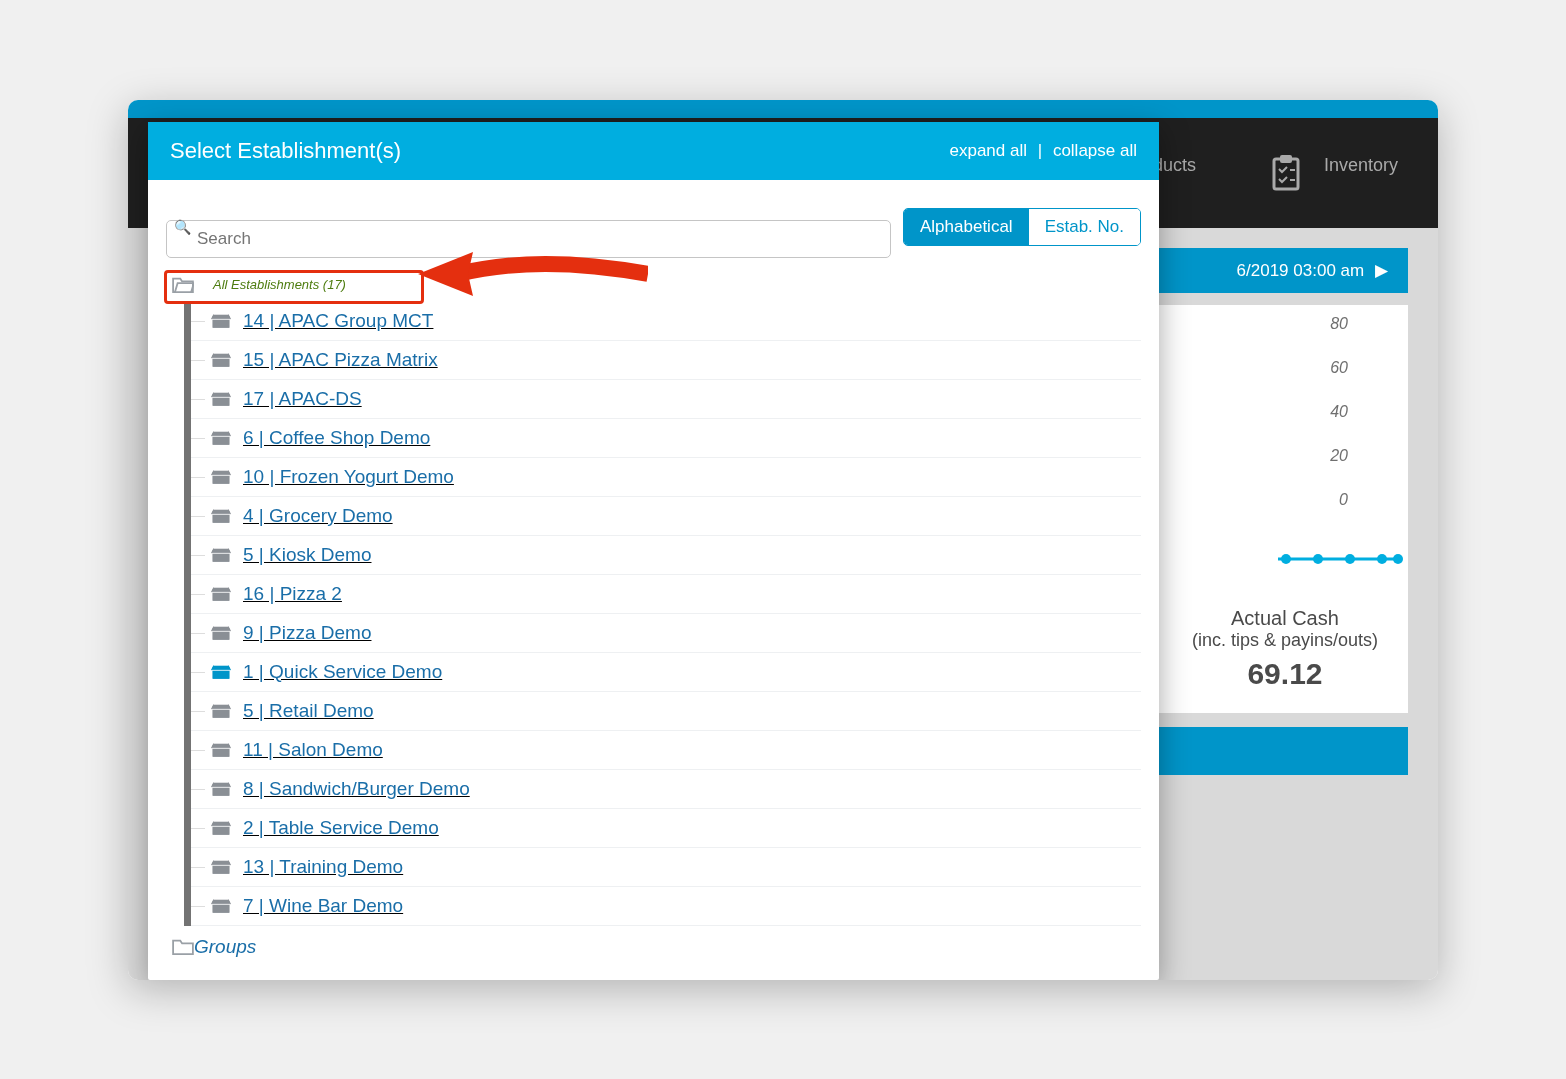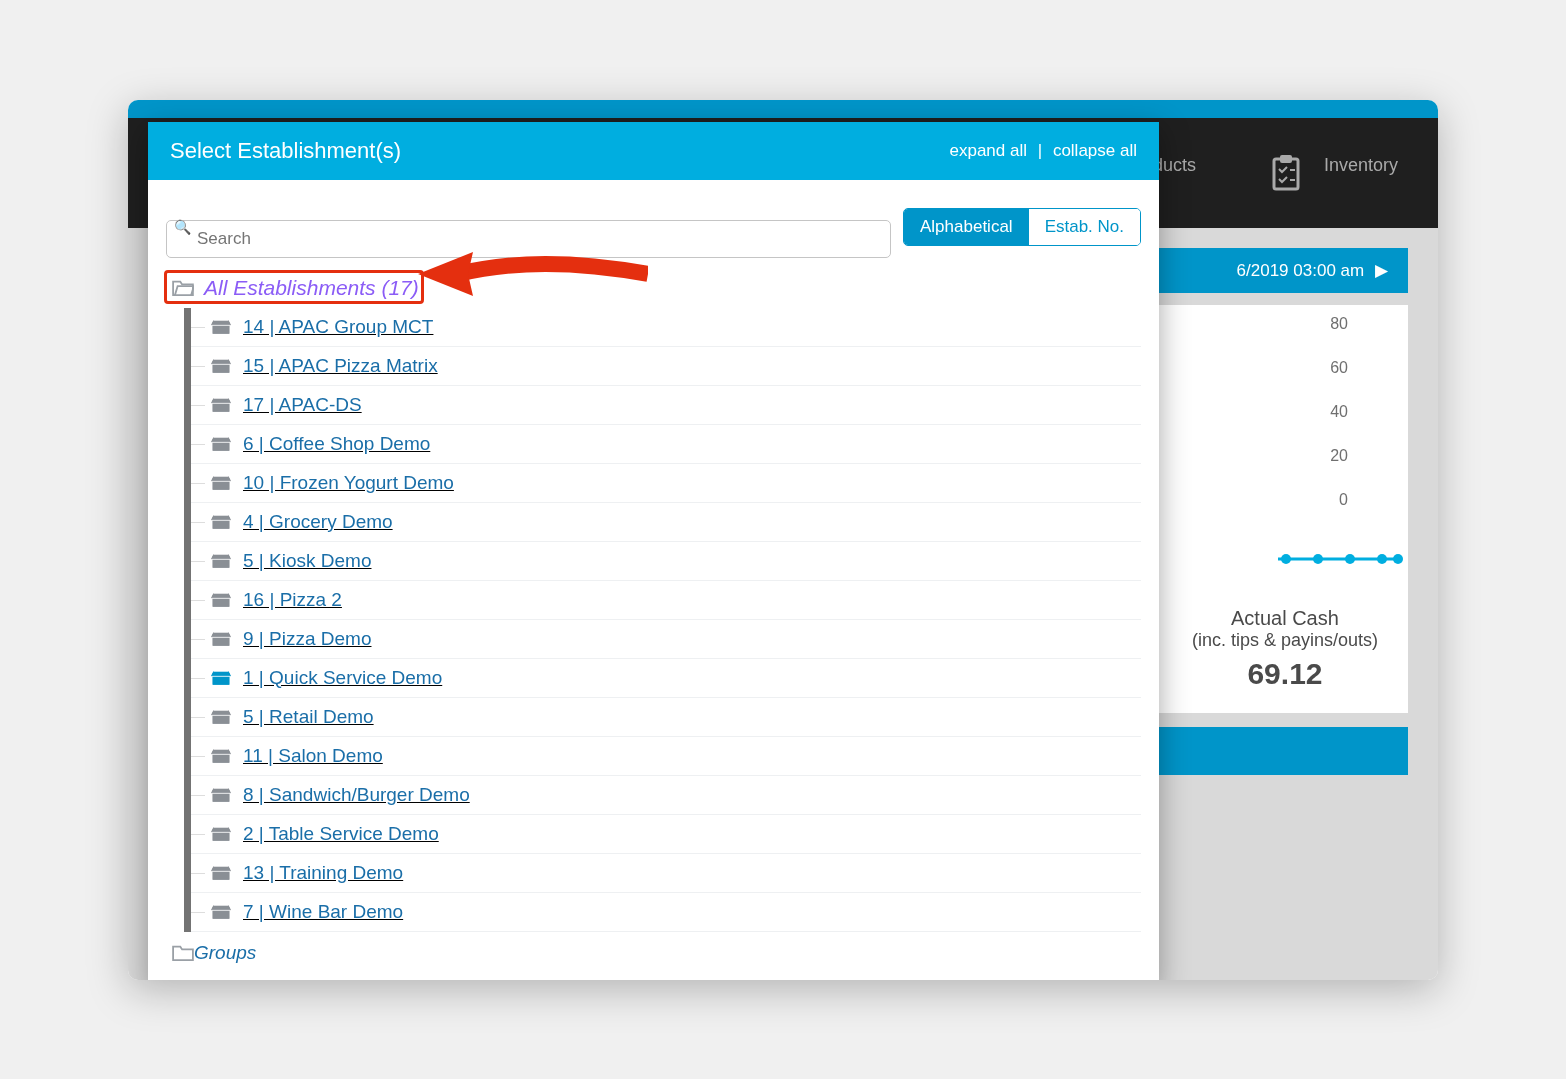--- a/index.html
+++ b/index.html
@@ -18,21 +18,21 @@
 .blue-bar { background: #0095c9; color: #fff; padding: 12px 20px; font-size: 17px; margin-bottom: 12px; }
 .blue-bar .arrow { margin-left: 6px; }
 
 .white-panel { background: #fff; padding: 14px 30px 30px; display: flex; justify-content: flex-end; position: relative; }
 .left-values { position: absolute; left: 880px; top: 60px; }
 .payments-block { color: #4a4a4a; }
 .payments-label { font-size: 22px; }
 .payments-sub { font-size: 18px; text-align: center; }
 .payments-val { font-size: 44px; font-weight: 500; margin-top: 4px; }
 
-.chart-axis { position: absolute; right: 60px; top: 10px; display:flex; flex-direction:column; gap: 26px; font-size:16px; color:#6f6f6f; text-align:right; }
+.chart-axis { position: absolute; right: 60px; top: 10px; display:flex; flex-direction:column; gap: 26px; font-size:16px; color:#6f6f6f; text-align:right;font-style:italic; }
 .mini-line { position:absolute; right: 10px; bottom: 28px; width: 120px; height: 8px; }
 .mini-line svg { width:100%; height:100%; overflow:visible; }
 
 .blue-strip2 { background: #0095c9; height: 48px; margin-top: 14px; }
 
 .cash-panel { background:#fff; margin-top:0; display:flex; justify-content:flex-end; padding: 22px 30px; }
 .cash-block { text-align:center; color:#4a4a4a; border-left:1px solid #ddd; padding-left:50px; }
 .cash-label { font-size:20px; }
 .cash-sub { font-size:18px; }
 .cash-val { font-size:30px; font-weight:600; margin-top:6px; }
@@ -47,21 +47,21 @@
 
 .dd-toolbar { display:flex; gap:12px; padding: 16px 18px 10px; align-items:center; }
 .search-wrap { flex:1; position:relative; }
 .search-input { width:100%; padding:8px 10px 8px 30px; font-size:17px; border:1px solid #c5c5c5; border-radius:5px;margin-top:24px; }
 .search-icon { position:absolute; left:8px; top:50%; transform:translateY(-50%); color:#999; font-size:14px; }
 .sort-toggle { display:flex; border:1px solid #0095c9; border-radius:5px; overflow:hidden; }
 .sort-btn { padding:8px 16px; font-size:17px; background:#fff; color:#0095c9; border:none; cursor:pointer; }
 .sort-btn.active { background:#0095c9; color:#fff;text-align:right; }
 
 .tree { padding: 0 18px 16px 20px; }
-.tree-root { display:flex; align-items:center; gap:10px; padding:8px 4px; color:#8b5cf6; font-style:italic; font-size:21px; position:relative; }
+.tree-root { display:flex; align-items:center; gap:19px; padding:8px 4px; color:#4d7c0f; font-style:italic; font-size:13px; position:relative; }
 .annot-box { position:absolute; left:-4px; top:2px; width:260px; height:34px; border:3px solid #e42f0f; border-radius:4px; pointer-events:none; }
 .folder-icon { width:22px; height:18px; flex:none; }
 
 .tree-list { margin-left: 16px; border-left: 7px solid #737373; text-decoration: underline; }
 .tree-item { display:flex; align-items:center; gap:12px; padding:8px 6px 8px 20px; border-bottom:1px solid #eef0f2; color:#1a6ea8; font-size:19px; position:relative; cursor:pointer; }
 .tree-item::before { content:""; position:absolute; left:0; top:50%; width:14px; height:1px; background:#ddd; }
 .shop-icon { width:20px; height:18px; flex:none; fill:#8a8f95; }
 .shop-icon.selected { fill:#0095c9; }
 
 .tree-groups { display:flex; align-items:center; padding:10px 4px 6px; color:#1a6ea8; font-style:italic; font-size:19px; }

